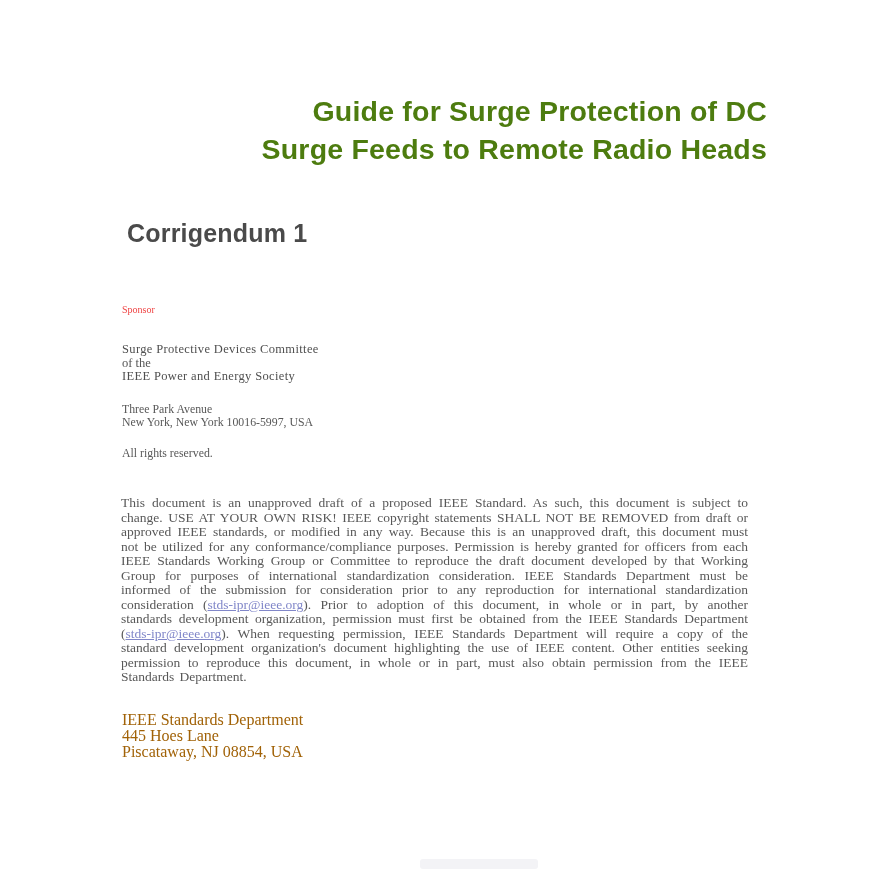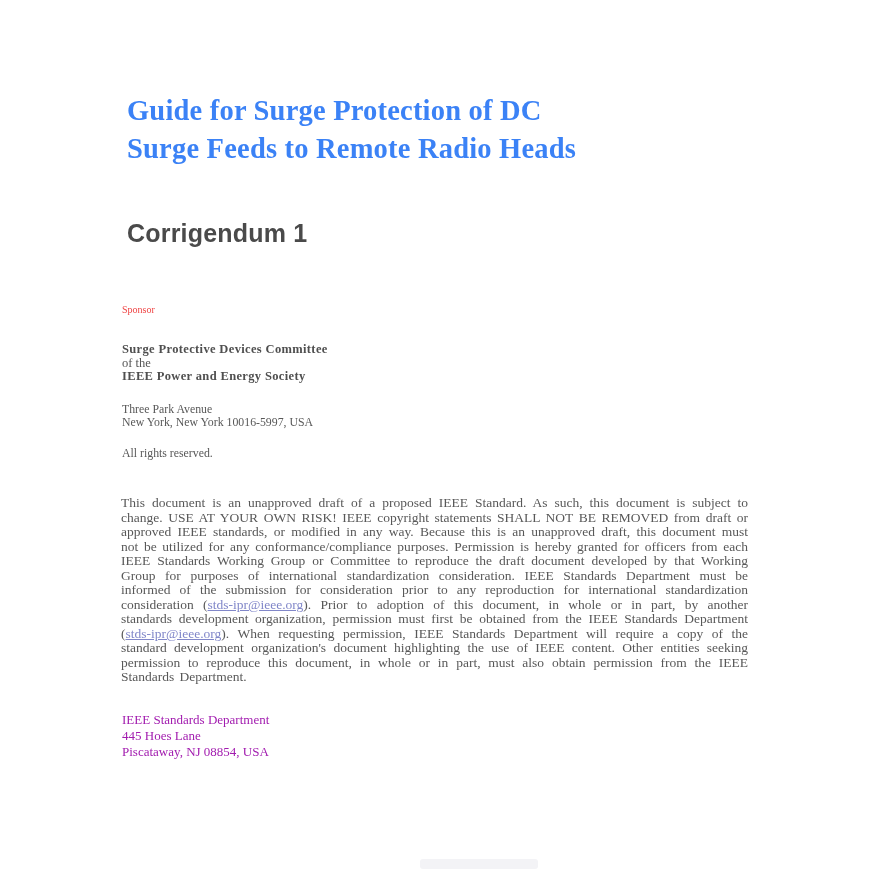--- a/index.html
+++ b/index.html
@@ -13,26 +13,27 @@
     width: 870px;
     height: 870px;
     background: #ffffff;
     overflow: hidden;
   }
   .doc-title {
     position: absolute;
     left: 127px;
     top: 92px;
     width: 640px;
-    font-family: Liberation Serif, serif;
+    font-family: Liberation Sans, sans-serif;
     font-size: 28.5px;
     line-height: 38px;
     font-weight: 700;
     letter-spacing: 0.2px;
-    color: #3b82f6;
+    color: #4d7c0f;
+    text-align: right;
   }
   .doc-subtitle {
     position: absolute;
     left: 127px;
     top: 214px;
     font-family: "Liberation Sans", sans-serif;
     font-size: 25px;
     line-height: 38px;
     font-weight: 700;
     letter-spacing: 0.2px;
@@ -49,21 +50,21 @@
   .sponsor-block {
     position: absolute;
     left: 122px;
     top: 343px;
     font-size: 12.5px;
     line-height: 13.5px;
     color: #555555;
   }
   .sponsor-block .committee,
   .sponsor-block .society {
-    font-weight: 700;
+    font-weight: 400;
     letter-spacing: 0.35px;
     color: #4f4f4f;
   }
   .copyright-block {
     position: absolute;
     left: 122px;
     top: 403px;
     font-size: 11.8px;
     line-height: 13px;
     color: #585858;
@@ -89,23 +90,23 @@
     color: #585858;
   }
   .notice-para a {
     text-decoration: underline;
     cursor: pointer;
   }
   .dept-block {
     position: absolute;
     left: 122px;
     top: 712px;
-    font-size: 13px;
+    font-size: 16px;
     line-height: 16px;
-    color: #a21caf;
+    color: #a16207;
   }
   .footer-artifact {
     position: absolute;
     left: 420px;
     top: 859px;
     width: 118px;
     height: 10px;
     background: #f3f3f6;
     border-radius: 3px;
   }

